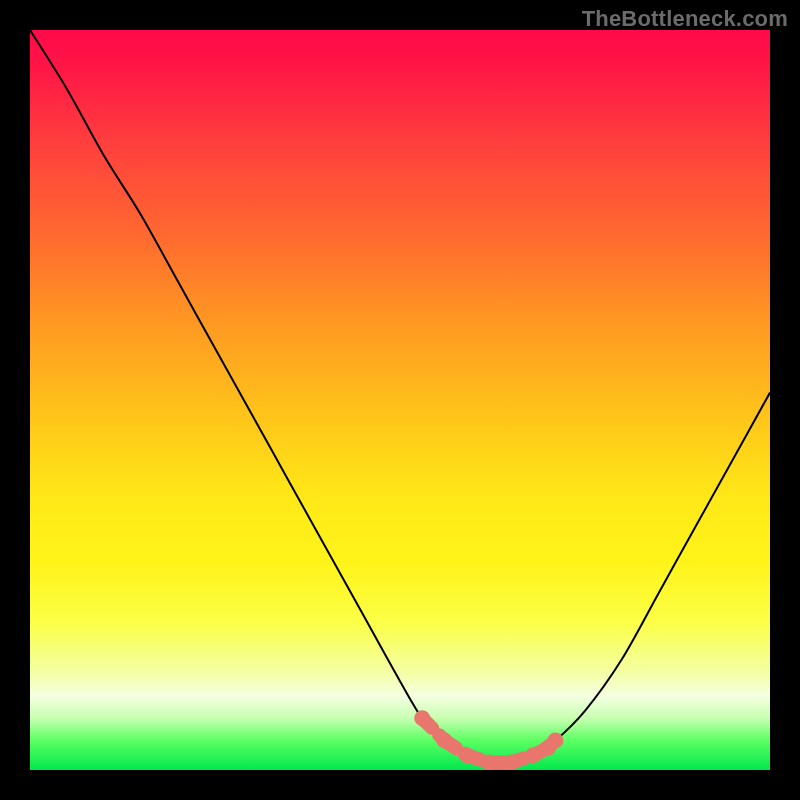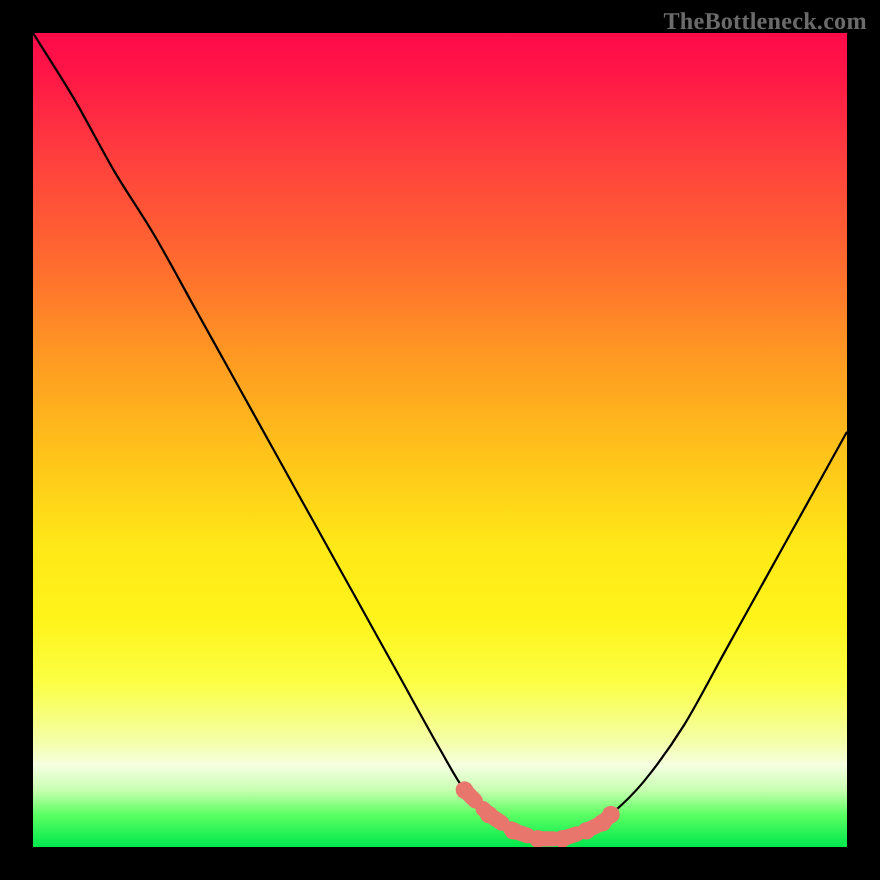--- a/index.html
+++ b/index.html
@@ -42,21 +42,21 @@
       #f5ffe1 90%,
       #c8ffb1 93%,
       #5cff63 96%,
       #00e84d 100%
     );
   }
   .watermark {
     position: absolute;
     top: 6px;
     right: 12px;
-    font-family: Liberation Serif, serif;
+    font-family: Liberation Sans, sans-serif;
     font-size: 22px;
     font-weight: 600;
     color: #6b6b6b;
     letter-spacing: 0.2px;
     user-select: none;
   }
   svg.curve {
     position: absolute;
     inset: 0;
     width: 100%;

